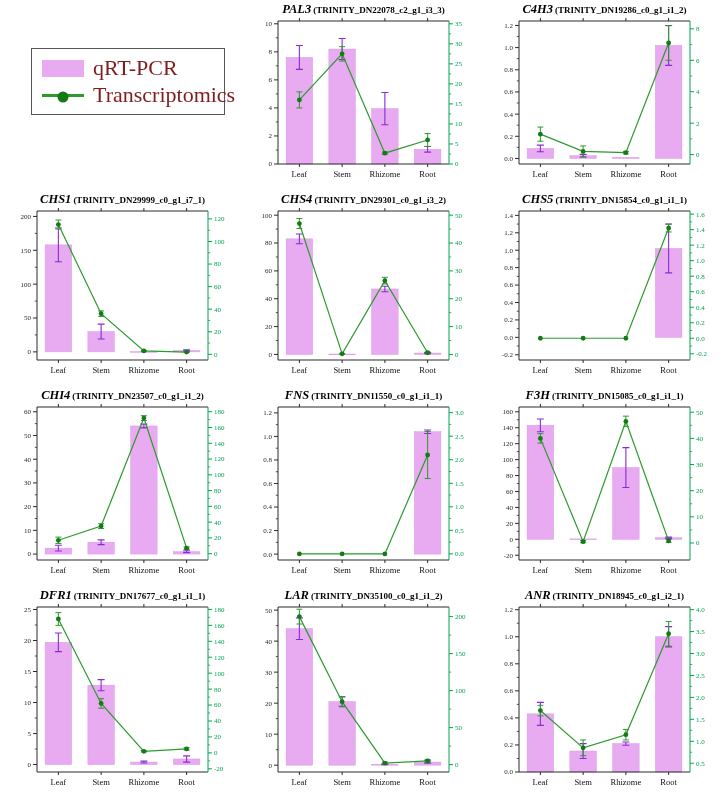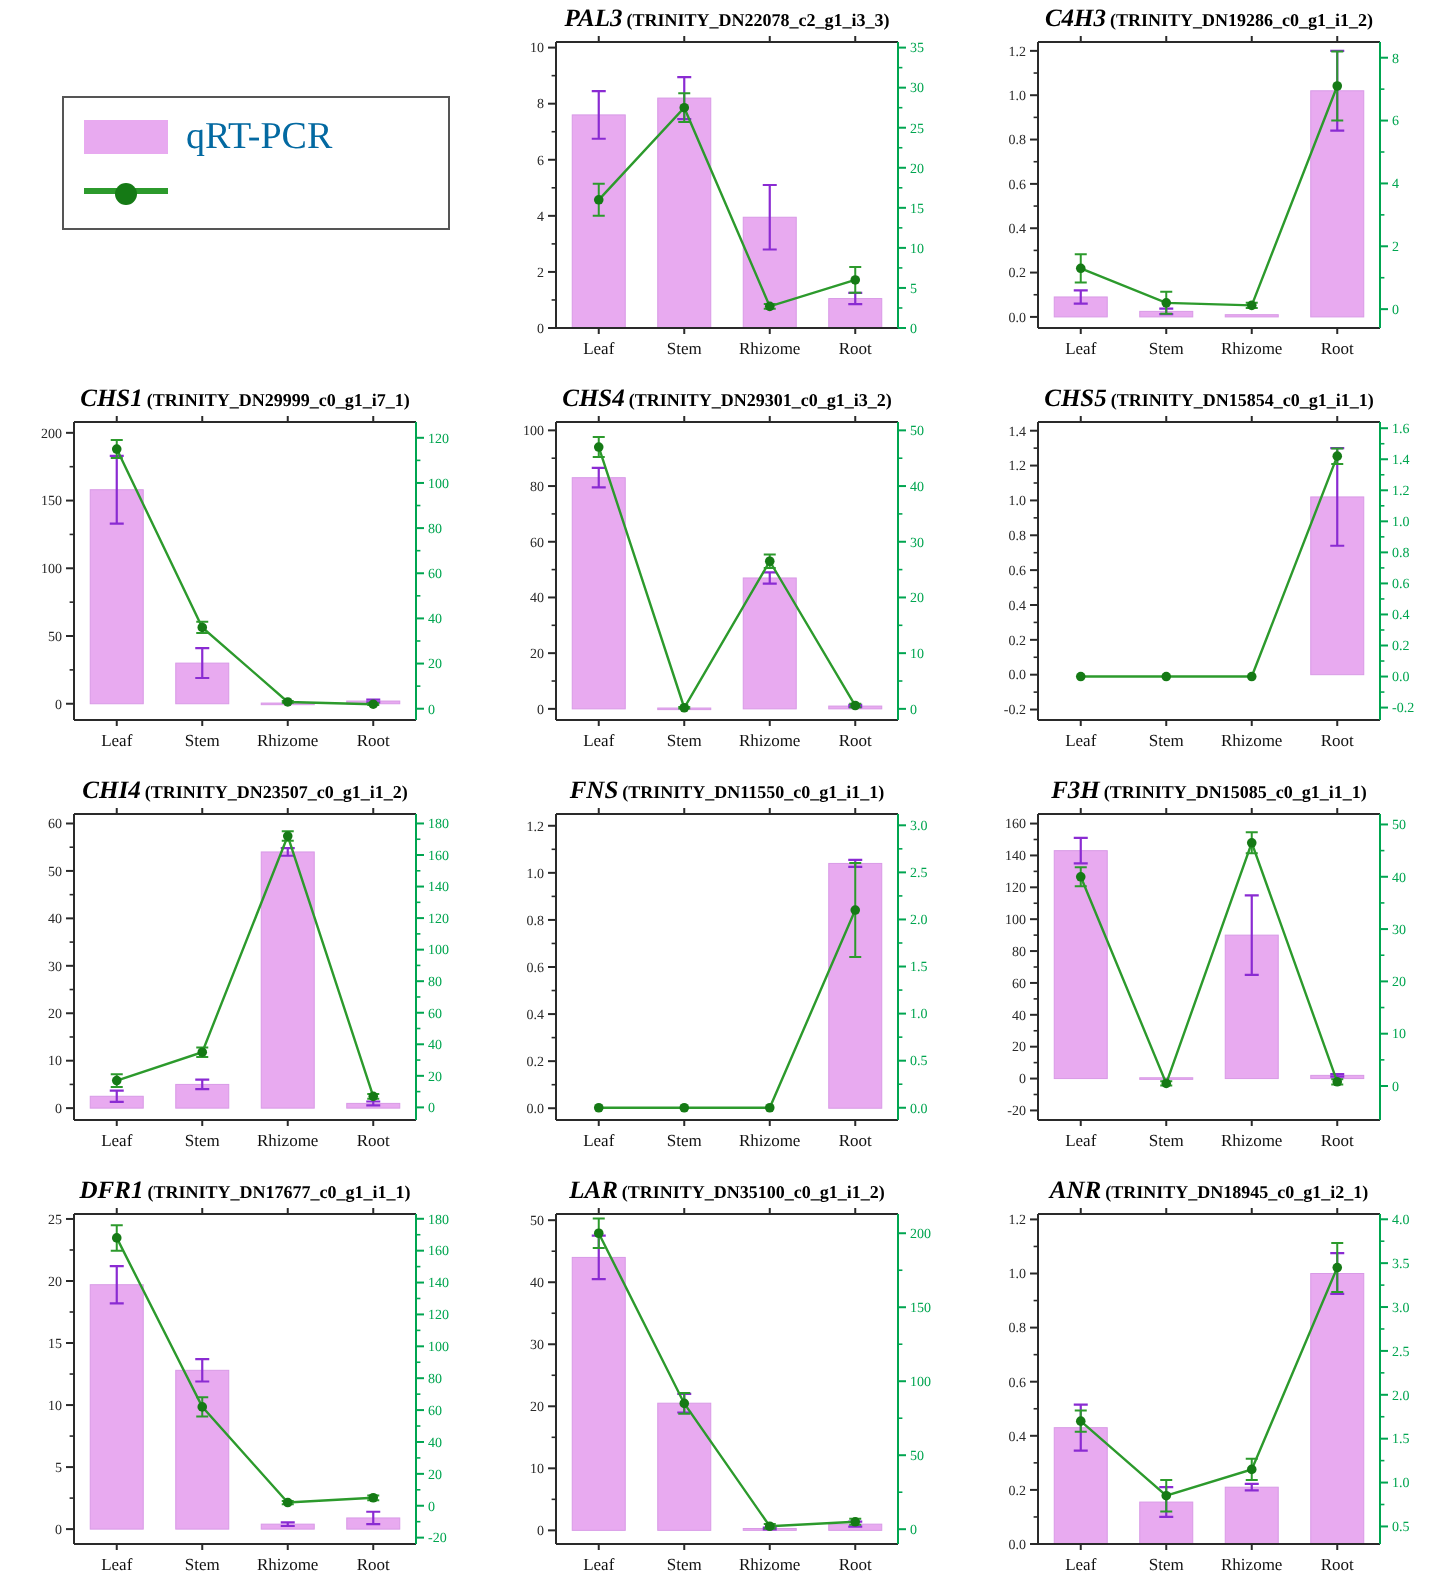--- a/index.html
+++ b/index.html
@@ -19,37 +19,38 @@
     width:194px;border:1.4px solid #555;background:#fff;
     padding:7px 10px;box-sizing:border-box;
     display:flex;flex-direction:column;gap:3px;
   }
   .legend-row{display:flex;align-items:center;gap:9px;height:24px;}
   .swatch{width:42px;height:17px;background:var(--barfill,#e8aaf0);flex:0 0 auto;}
   .line-swatch{width:42px;height:0;border-top:3px solid var(--linecol,#2c9a2c);
     position:relative;flex:0 0 auto;}
   .line-swatch .dot{position:absolute;left:50%;top:50%;width:11px;height:11px;
     background:var(--dotcol,#157a15);border-radius:50%;transform:translate(-50%,-50%);}
-  .legend-label{font-size:19px;color:#0369a1;line-height:1;}
+  .legend-label{font-size:22px;color:#7f1d1d;line-height:1;}
 </style>
 </head>
 <body>
 
 <div id="figure">
 
   <div class="cell legend-cell">
     <div class="legend-box">
       <div class="legend-row">
         <span class="swatch"></span>
         <span class="legend-label">qRT-PCR</span>
       </div>
       <div class="legend-row">
         <span class="line-swatch">
             <span class="dot"></span>
           </span>
+        <span class="legend-label">Transcriptomics</span>
       </div>
     </div>
   </div>
 
   <div class="cell chart">
       <svg viewBox="0 0 241 190" width="241" height="190">
         <rect x="45.1225" y="57.450980392156865" width="26.505" height="106.54901960784314" fill="#e8aaf0" stroke="#d89ae6" stroke-width="0.5"></rect>
         <rect x="87.8725" y="49.0392156862745" width="26.505" height="114.9607843137255" fill="#e8aaf0" stroke="#d89ae6" stroke-width="0.5"></rect>
         <rect x="130.6225" y="108.62254901960783" width="26.505" height="55.37745098039217" fill="#e8aaf0" stroke="#d89ae6" stroke-width="0.5"></rect>
         <rect x="173.3725" y="149.27941176470588" width="26.505" height="14.720588235294116" fill="#e8aaf0" stroke="#d89ae6" stroke-width="0.5"></rect>

